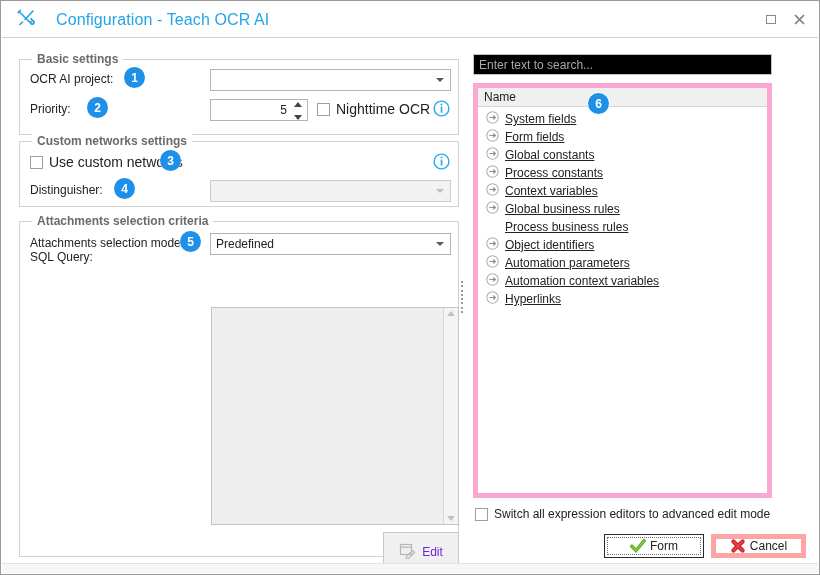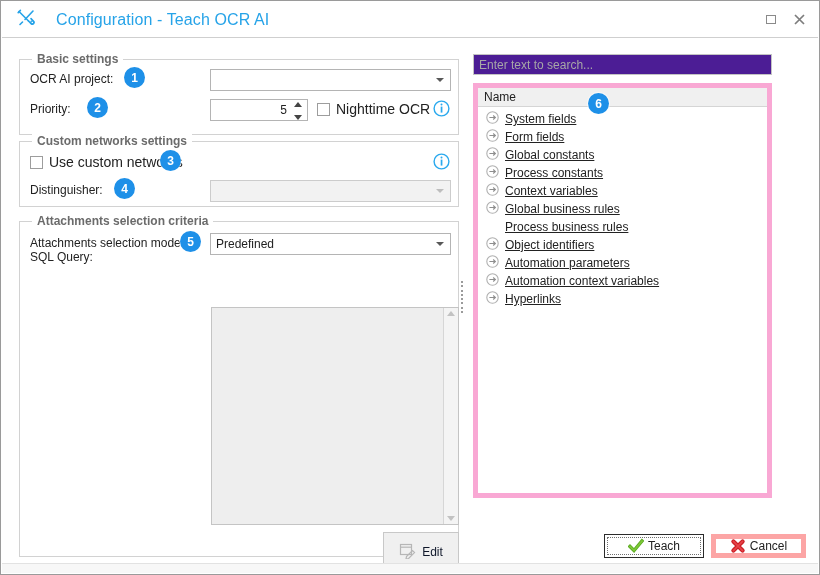--- a/index.html
+++ b/index.html
@@ -98,33 +98,33 @@
     background: #f4f4f4; border-left: 1px solid #d6d6d6;
     display: flex; flex-direction: column; justify-content: space-between; align-items: center;
     padding: 3px 0;
   }
   .sb-up { width: 0; height: 0; border-left: 4px solid transparent; border-right: 4px solid transparent; border-bottom: 5px solid #c2c2c2; }
   .sb-dn { width: 0; height: 0; border-left: 4px solid transparent; border-right: 4px solid transparent; border-top: 5px solid #c2c2c2; }
   .edit-btn {
     position: absolute; left: 372px; top: 487px; width: 76px; height: 40px;
     border: 1px solid #c8c8c8; background: #f0f0f0;
     display: flex; align-items: center; justify-content: center; gap: 6px;
-    font-size: 12px; color: #0f172a;
+    font-size: 12px; color: #6d28d9;
   }
   
   .splitter {
     position: absolute; left: 459px; top: 280px; width: 4px; height: 32px;
     display: flex; flex-direction: column; justify-content: space-between; align-items: center;
   }
   .splitter i { display: block; width: 2px; height: 2px; background: #9b9b9b; }
   
   .right-panel { position: absolute; left: 470px; top: 44px; width: 340px; height: 516px; }
   .search-input {
     position: absolute; left: 2px; top: 9px; width: 299px; height: 21px;
-    border: 1px solid #c3c3c3; background: #4c1d95;
+    border: 1px solid #c3c3c3; background: #000000;
     display: flex; align-items: center; padding: 0 5px;
     font-size: 12px; color: #a7a7a7;
   }
   .tree {
     position: absolute; left: 2px; top: 38px; width: 299px; height: 415px;
     border: 5px solid #f9a8d4; background: #ffffff;
   }
   .tree-head {
     height: 19px; background: #f0f0f0; border-bottom: 1px solid #d5d5d5;
     display: flex; align-items: center; padding-left: 6px;
@@ -377,30 +377,34 @@
                 <circle cx="6.5" cy="6.5" r="5.7" fill="none" stroke="#b0b0b0" stroke-width="1.1"></circle>
                 <path d="M3.4 6.5 H9.2 M7.2 4.5 L9.4 6.5 L7.2 8.5" fill="none" stroke="#8e8e8e" stroke-width="1.1"></path>
               </svg></span>
             <span>Hyperlinks</span>
           </div>
         </div>
     </div>
 
     <span class="badge" style="left:117px; top:48px;">6</span>
 
+    <div class="bottom-check">
+      <span class="box"></span>
+      <span>Switch all expression editors to advanced edit mode</span>
+    </div>
 
     <div class="btn btn-save">
       <span class="focus-ring"></span>
       <span class="btn-ico">
         <svg width="16" height="16" viewBox="0 0 16 16">
           <path d="M2 8.5 L6 12.5 L14 3" fill="none" stroke="#5aa821" stroke-width="3.4" stroke-linecap="square"></path>
           <path d="M2 8.5 L6 12.5 L14 3" fill="none" stroke="#7cc837" stroke-width="1.8" stroke-linecap="square"></path>
         </svg>
       </span>
-      <span class="btn-txt">Teach</span>
+      <span class="btn-txt">Form</span>
     </div>
 
     <div class="btn btn-cancel">
       <span class="btn-ico">
         <svg width="16" height="16" viewBox="0 0 16 16">
           <path d="M3.4 3.4 L12.6 12.6 M12.6 3.4 L3.4 12.6" stroke="#cc1f26" stroke-width="4.2" stroke-linecap="round"></path>
           <path d="M3.4 3.4 L12.6 12.6 M12.6 3.4 L3.4 12.6" stroke="#e8444a" stroke-width="1.6" stroke-linecap="round"></path>
         </svg>
       </span>
       <span class="btn-txt">Cancel</span>

